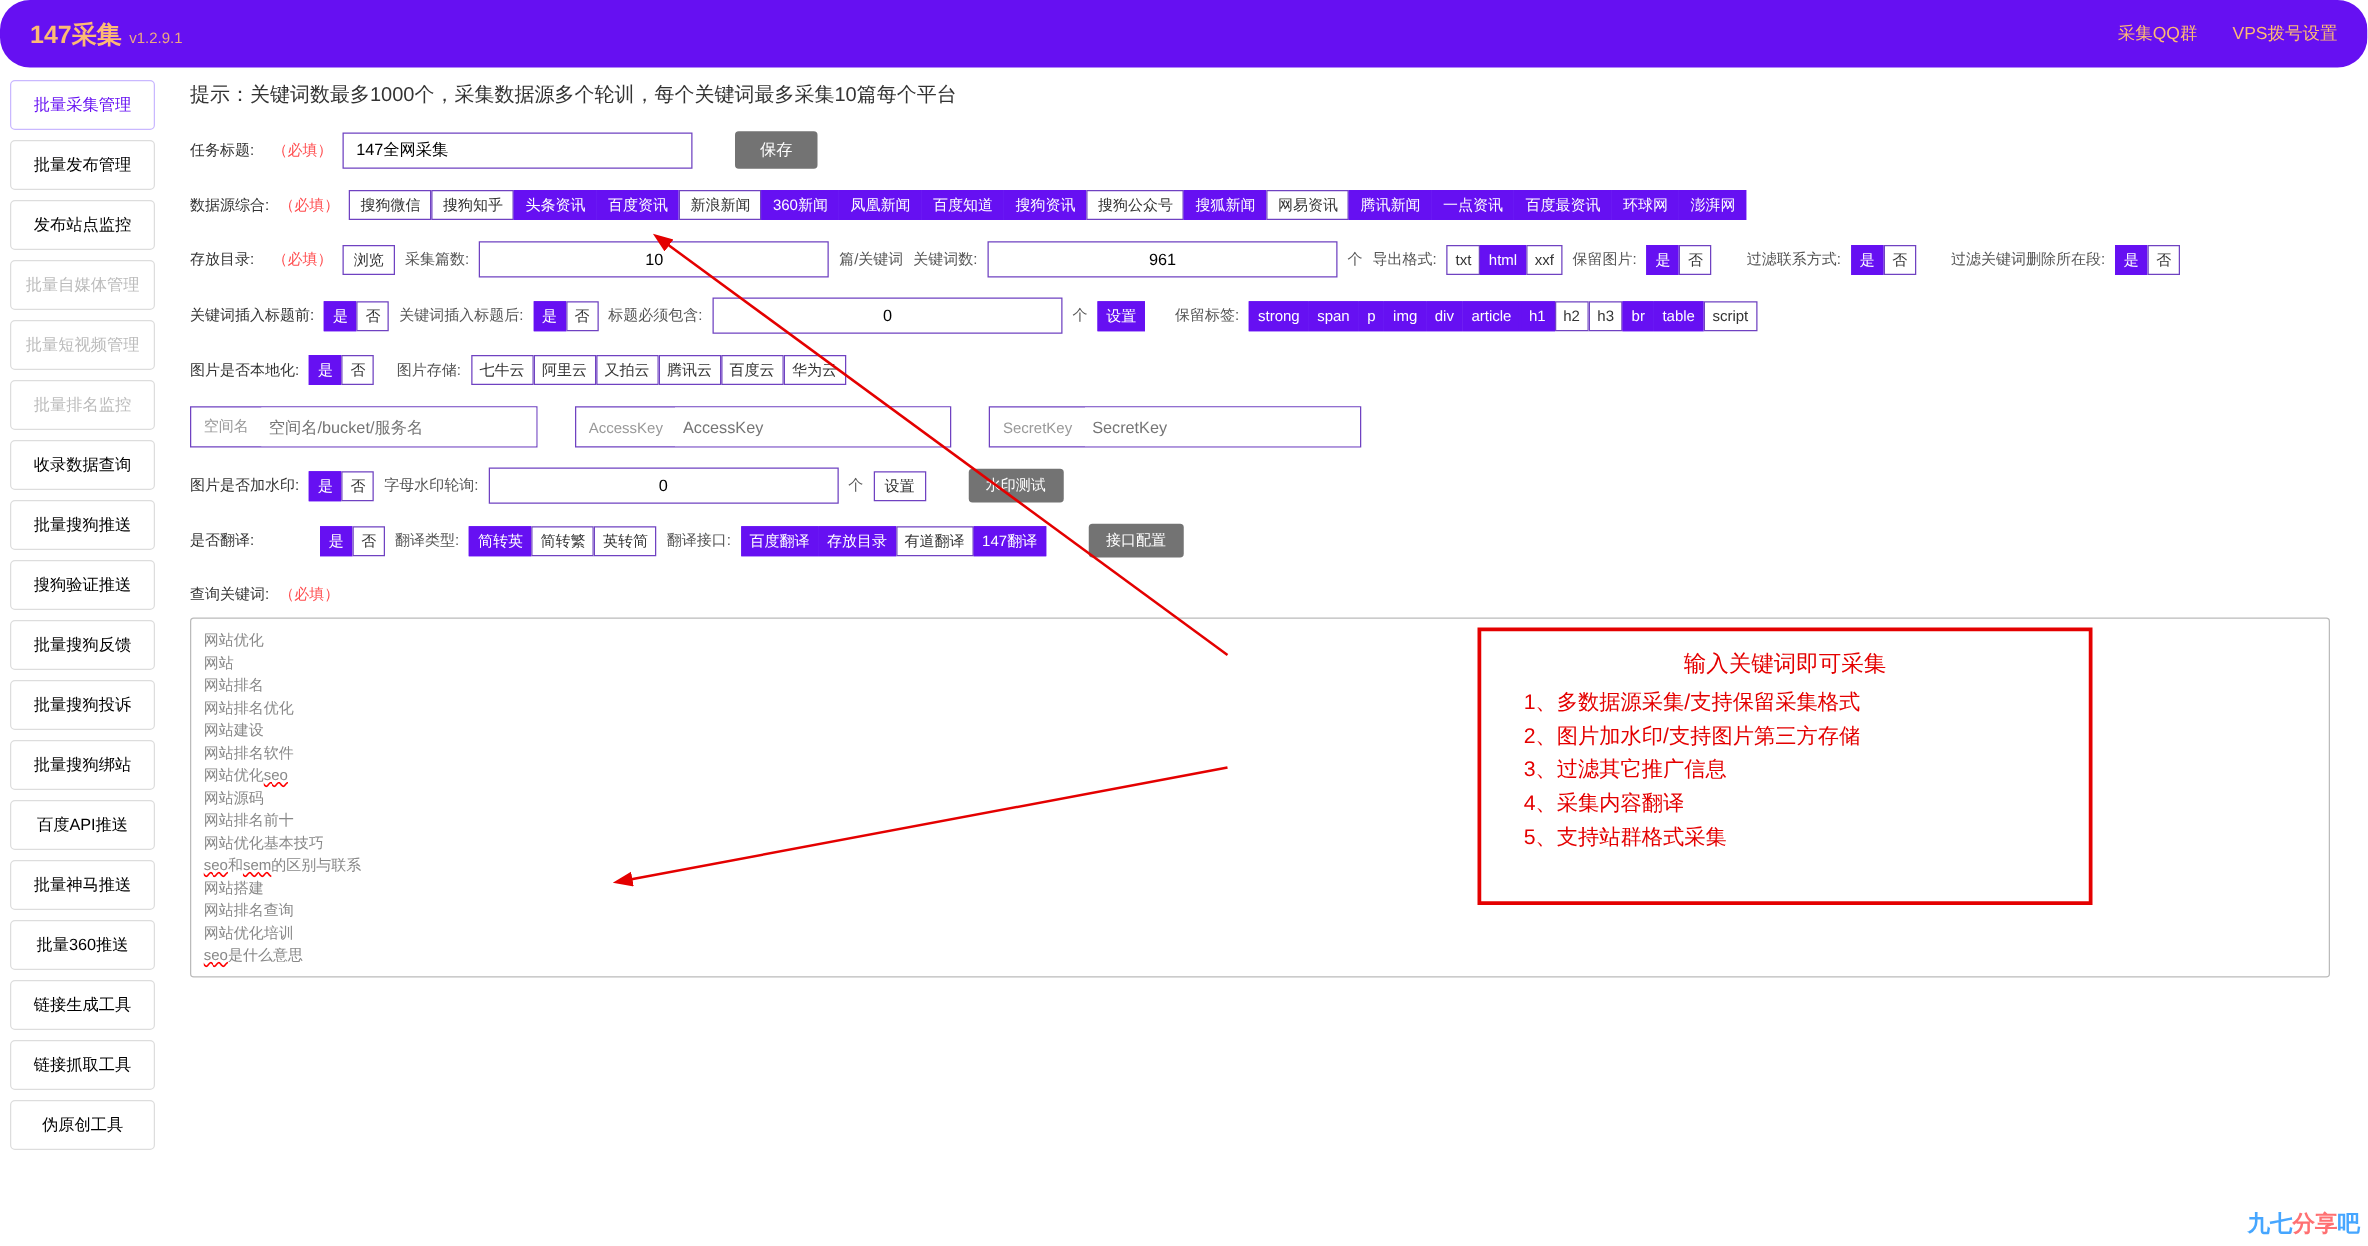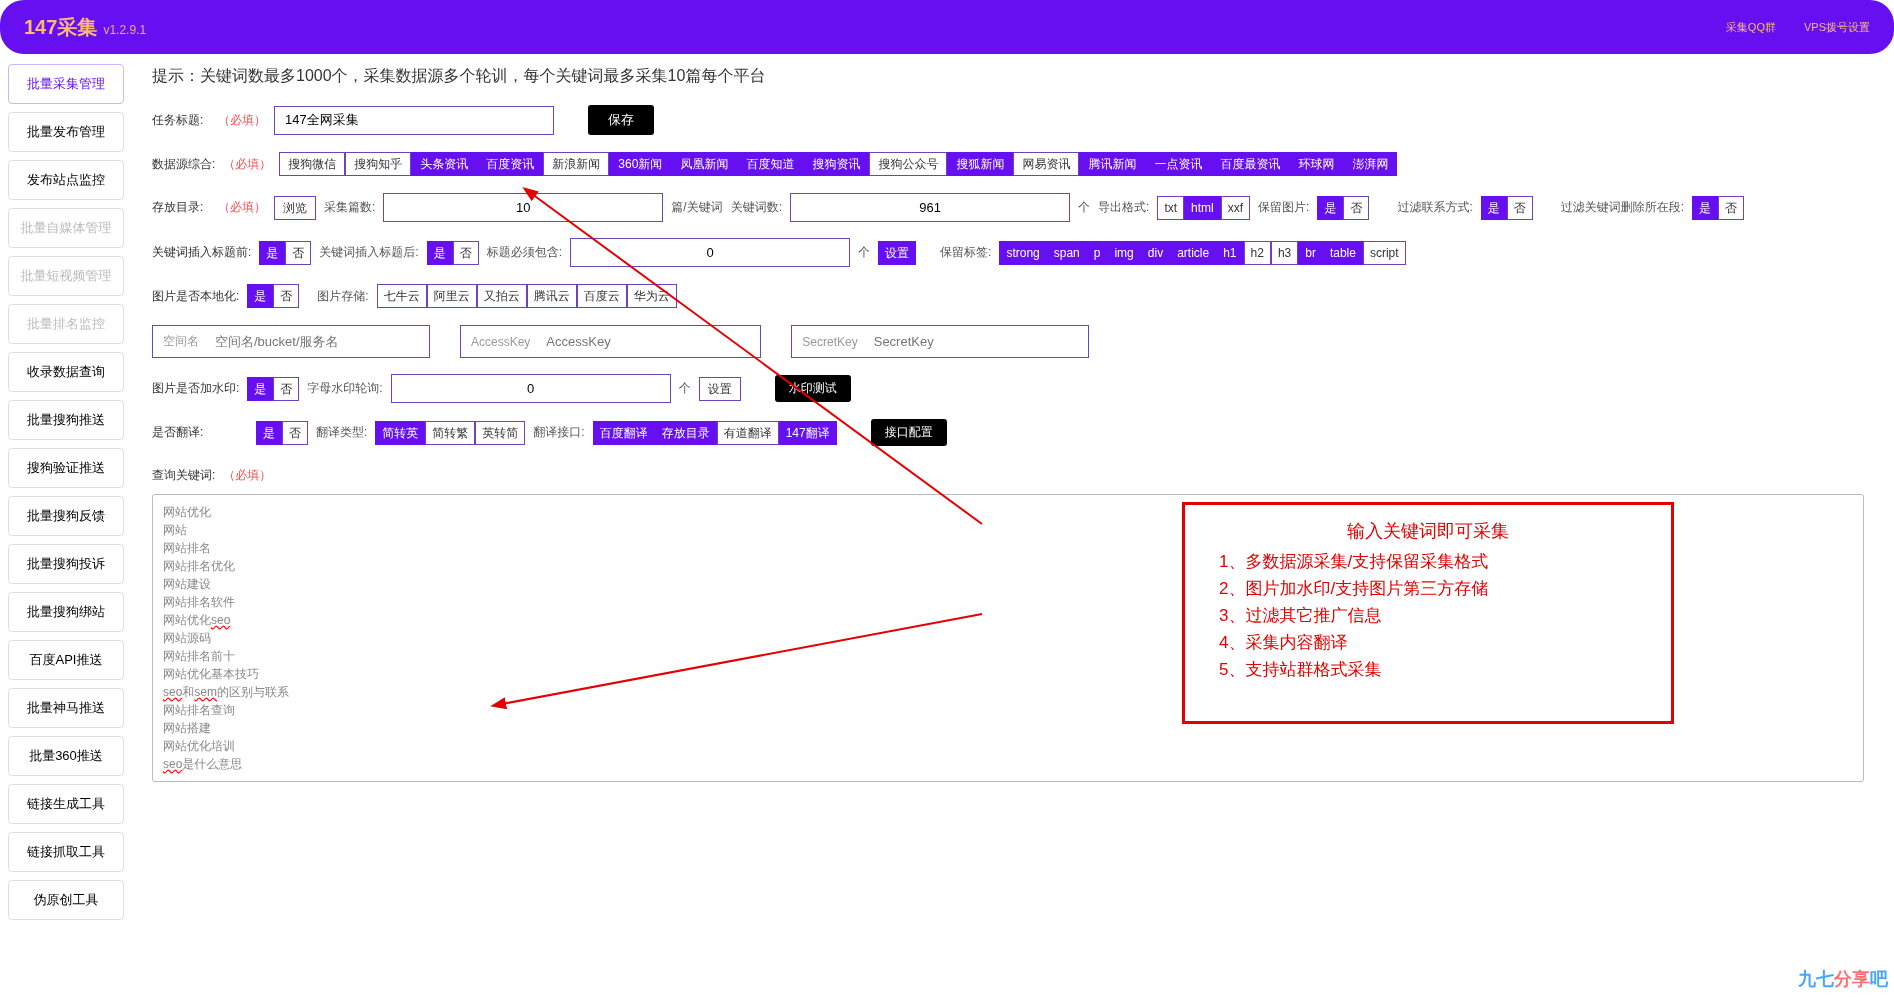--- a/index.html
+++ b/index.html
@@ -10,21 +10,21 @@
   color: #fdba74;
   height: 54px;
   display: flex;
   align-items: center;
   justify-content: space-between;
   padding: 0 24px;
   border-radius: 24px;
 }
 .brand { font-size: 20px; font-weight: 600; display: flex; align-items: baseline; gap: 6px; }
 .brand .ver { font-size: 12px; font-weight: 400; opacity: .9; }
-.header-links { display: flex; gap: 28px; font-size: 11px; }
+.header-links { display: flex; gap: 28px; font-size: 14px; }
 .header-links span { cursor: pointer; }
 
 .container { display: flex; }
 .sidebar {
   width: 132px;
   padding: 10px 8px;
   display: flex;
   flex-direction: column;
   gap: 8px;
 }
@@ -52,21 +52,21 @@
   border: 1px solid #6f42c1;
   padding: 6px 10px;
   font-size: 13px;
   min-width: 280px;
   outline: none;
 }
 .input-md { min-width: 280px; }
 .input-sm { min-width: 38px; width: 44px; text-align: center; padding: 2px 4px; font-size: 12px; }
 
 .btn {
-  background: #000000;
+  background: #737373;
   color: #fff;
   border: none;
   padding: 6px 20px;
   font-size: 13px;
   border-radius: 3px;
   cursor: pointer;
   text-align: right;
 }
 .btn-sm { padding: 3px 10px; font-size: 12px; }
 
@@ -286,22 +286,22 @@
         <div>网站</div>
         <div>网站排名</div>
         <div>网站排名优化</div>
         <div>网站建设</div>
         <div>网站排名软件</div>
         <div>网站优化<span class="underline">seo</span></div>
         <div>网站源码</div>
         <div>网站排名前十</div>
         <div>网站优化基本技巧</div>
         <div><span class="underline">seo</span>和<span class="underline">sem</span>的区别与联系</div>
+        <div>网站搭建</div>
         <div>网站排名查询</div>
-        <div>网站搭建</div>
         <div>网站优化培训</div>
         <div><span class="underline">seo</span>是什么意思</div>
       </div>
 
     <div class="annotation-box">
       <div class="title">输入关键词即可采集</div>
       <div class="line">1、多数据源采集/支持保留采集格式</div>
       <div class="line">2、图片加水印/支持图片第三方存储</div>
       <div class="line">3、过滤其它推广信息</div>
       <div class="line">4、采集内容翻译</div>

